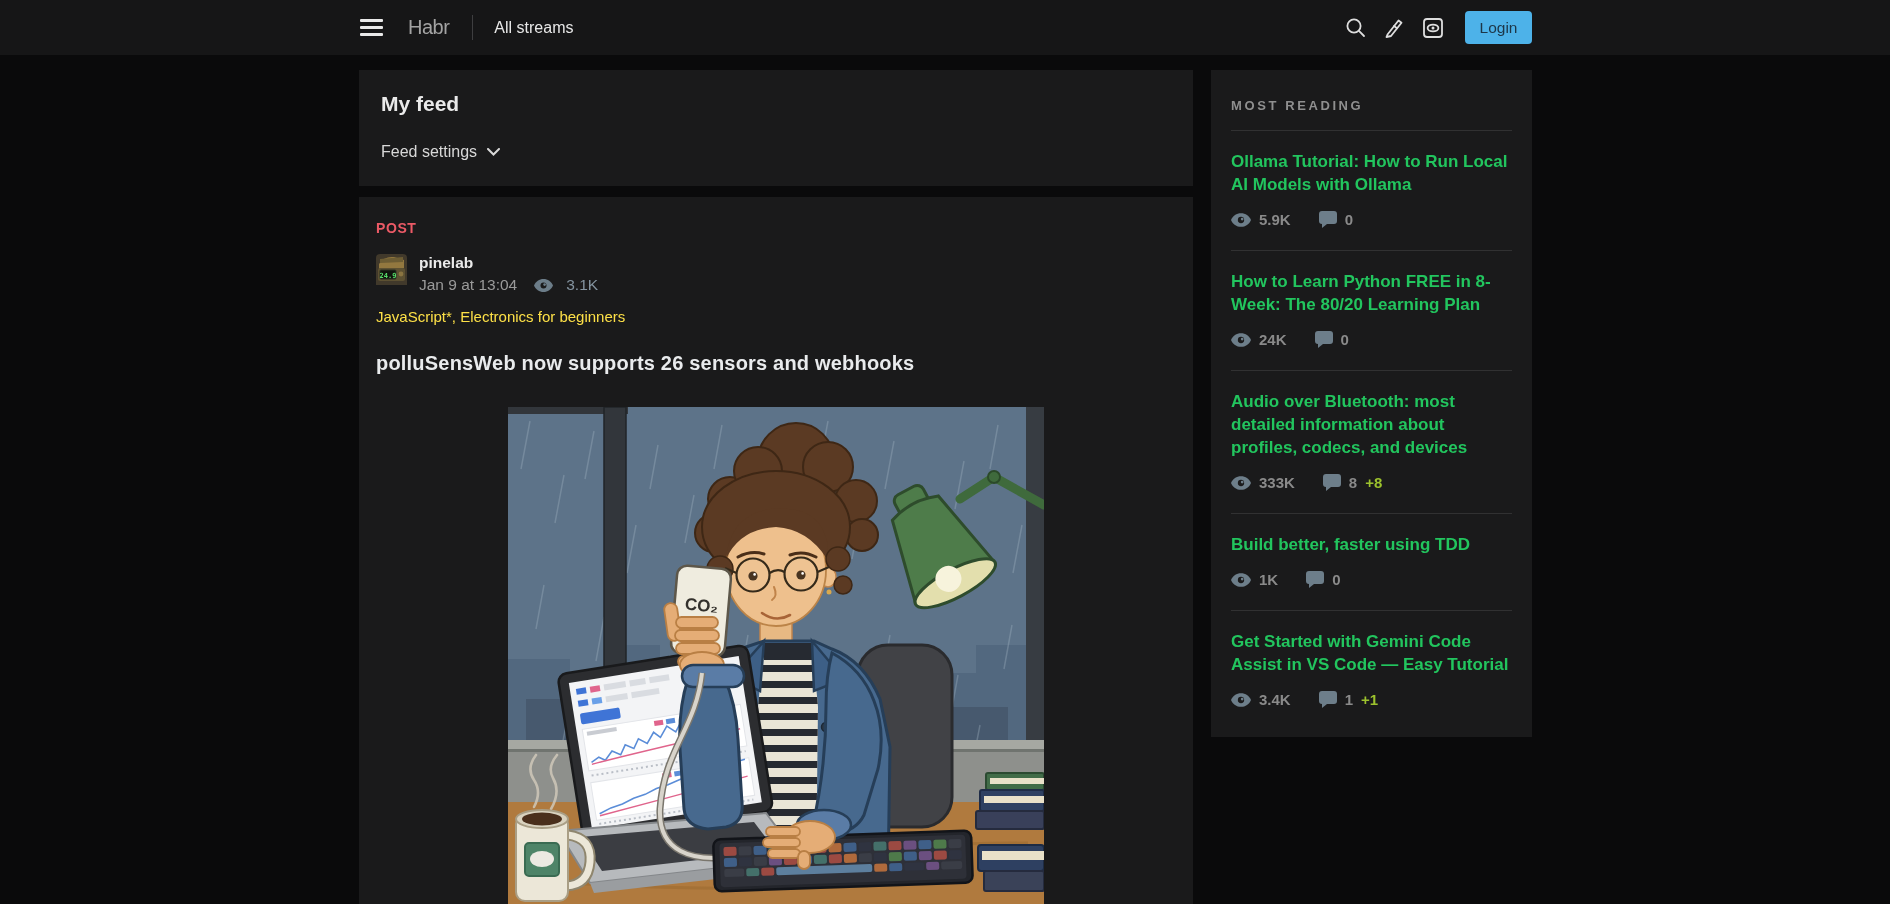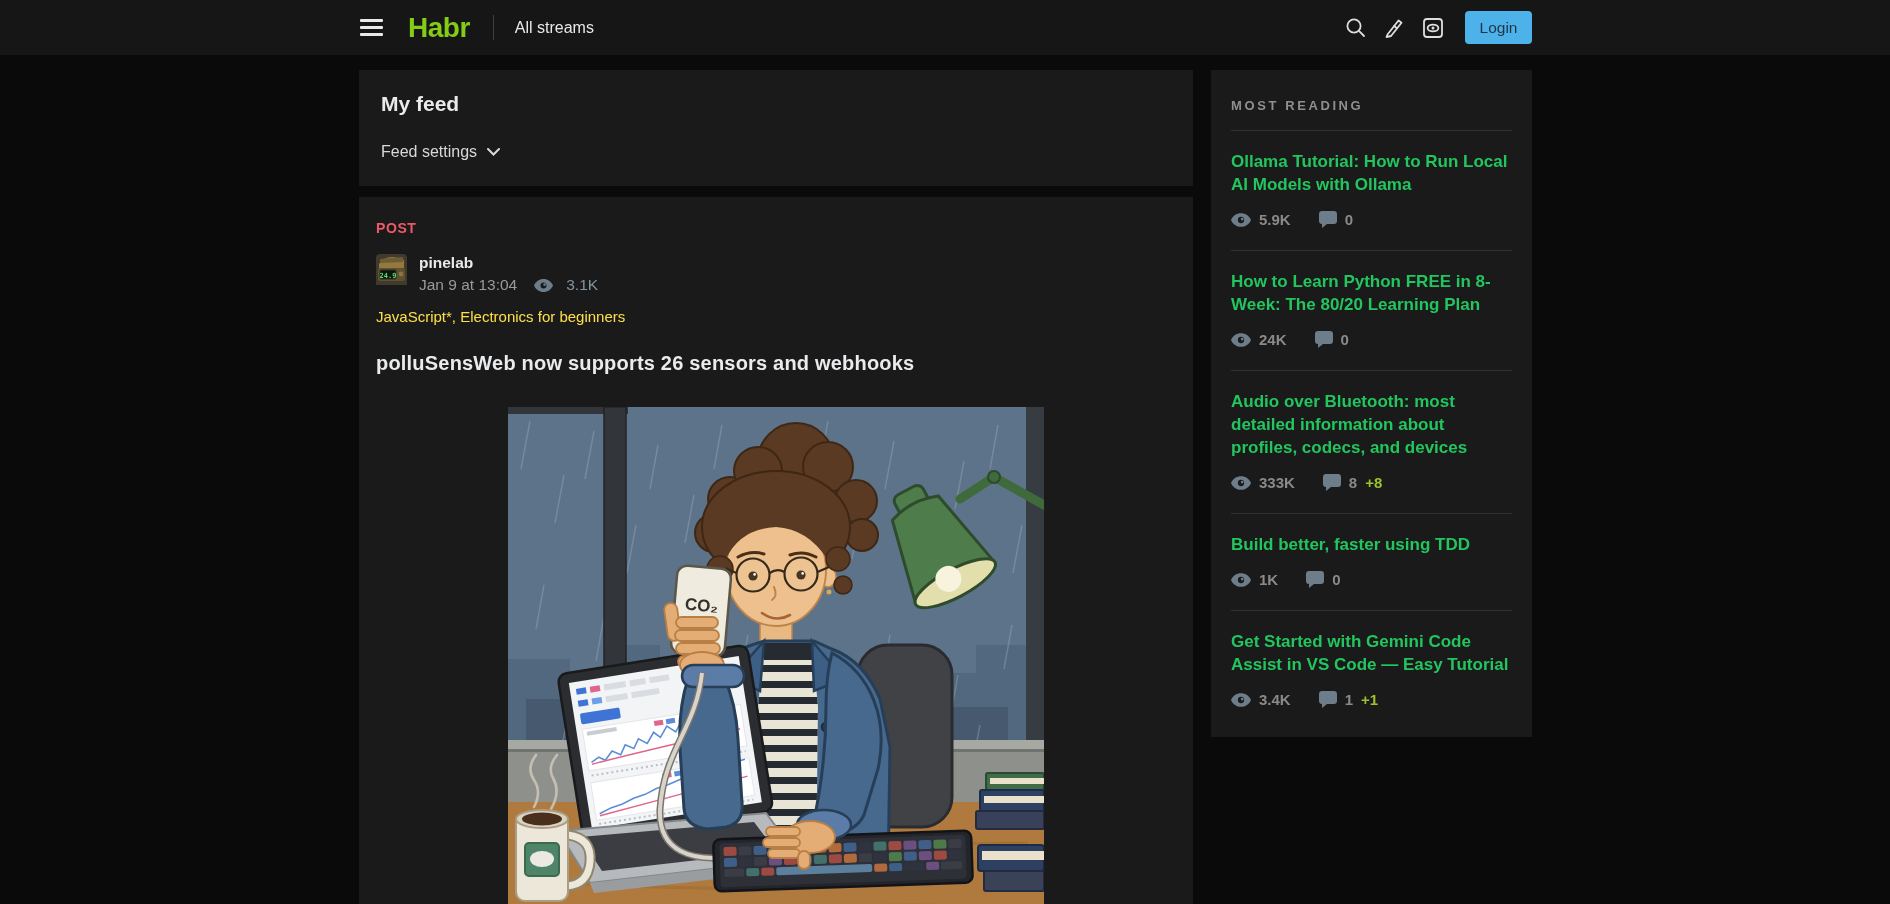--- a/index.html
+++ b/index.html
@@ -9,21 +9,21 @@
     background:#0a0a0b; font-family:"Liberation Sans",sans-serif;
   }
   
   .topbar{
     height:55px; background:#161617; display:flex; align-items:center;
     justify-content:space-between; padding:0 358px 0 360px;
   }
   .tb-left{ display:flex; align-items:center; }
   .hamburger{ width:23px; display:flex; flex-direction:column; gap:4.5px; cursor:pointer; }
   .hamburger i{ display:block; height:2.5px; background:#e9e9e9; border-radius:1px; }
-  .logo{ margin-left:25px; font-size:28px; font-weight:700; color:#84cc16; letter-spacing:-.5px; cursor:pointer; }
+  .logo{ margin-left:25px; font-size:20px; font-weight:400; color:#a3a3a3; letter-spacing:-.5px; cursor:pointer; }
   .tb-divider{ width:1px; height:25px; background:#3e3e40; margin:0 21px 0 23px; }
   .nav-label{ font-size:16px; color:#e8e8e8; cursor:pointer; }
   .tb-right{ display:flex; align-items:center; gap:13px; }
   .tb-icon{ display:flex; align-items:center; justify-content:center; width:26px; height:26px; cursor:pointer; }
   .tb-icon svg{ stroke:#dedede; fill:none; stroke-width:1.8; stroke-linecap:round; stroke-linejoin:round; }
   .login-btn{
     margin-left:6px; width:67px; height:33px; border:none; border-radius:4px;
     background:#4db2e9; color:#1d3648; font-size:15.5px; font-family:inherit;
     display:flex; align-items:center; justify-content:center; cursor:pointer;
   }

